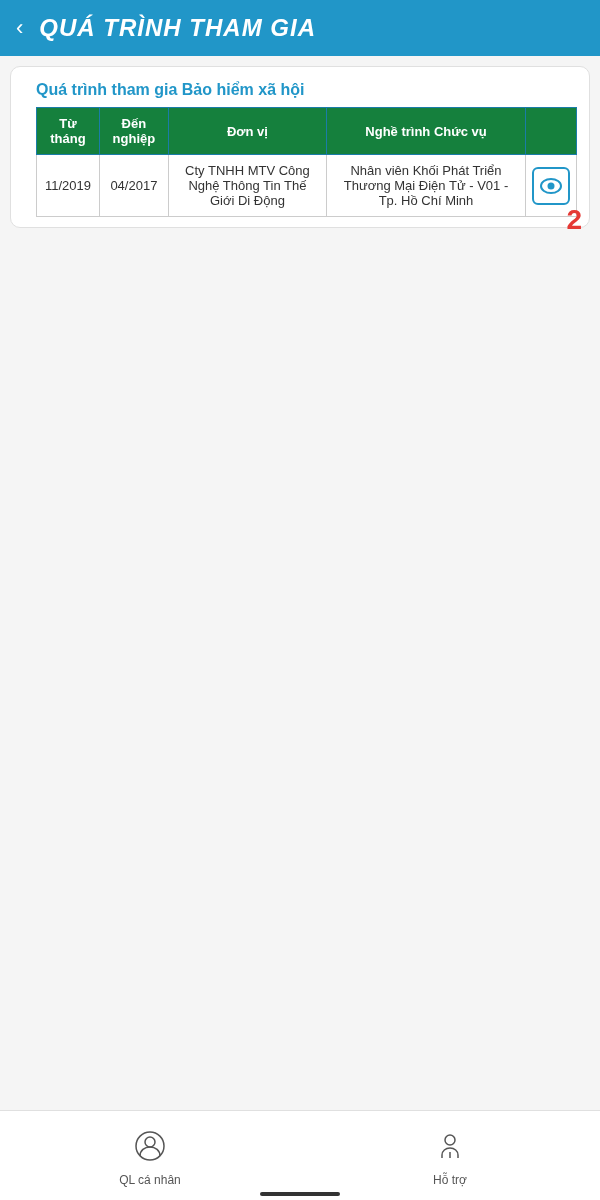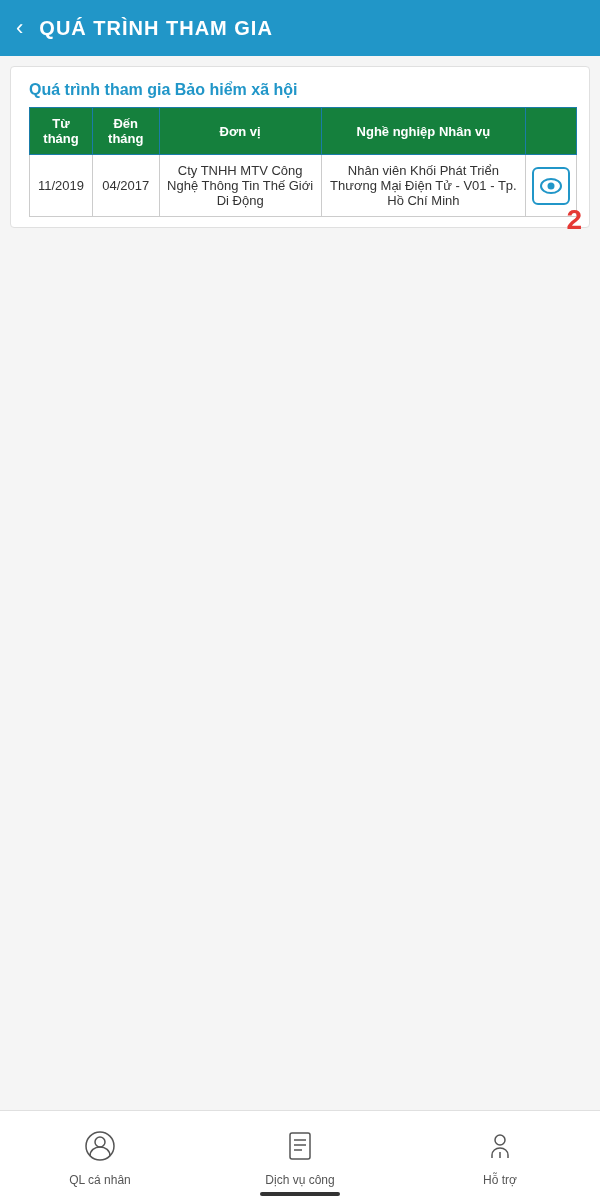--- a/index.html
+++ b/index.html
@@ -21,23 +21,24 @@
       height: 56px;
     }
     .header-back {
       color: white;
       font-size: 22px;
       cursor: pointer;
       margin-right: 16px;
     }
     .header-title {
       color: white;
-      font-size: 20px;
+      font-size: 24px;
       font-weight: bold;
       letter-spacing: 1px;
+      font-style: italic;
     }
 
     
     .tab-bar {
       background: white;
       display: flex;
       align-items: center;
       padding: 12px 0 8px 0;
       border-bottom: 1px solid #e0e0e0;
     }
@@ -70,22 +71,22 @@
       font-size: 14px;
       color: #888;
     }
     
     .tab-item.active .tab-icon-wrap {
       border: 3px solid #e53935;
     }
 
     .section-box {
       background: white;
-      border-radius: 4px;
-      padding: 14px 12px 10px 18px;
+      border-radius: 10px;
+      padding: 14px 12px 10px 25px;
       margin-bottom: 10px;
       border: 1px solid #e0e0e0;
     }
     .section-title {
       color: #2196c8;
       font-size: 16px;
       font-weight: bold;
       margin-bottom: 4px;
     }
     .section-sub {
@@ -261,23 +262,23 @@
 <div class="main-scroll">
   <div class="main-inner">
 
     <div class="section-box">
       <div class="section-title">Quá trình tham gia Bảo hiểm xã hội</div>
 
       <table class="data-table">
         <thead>
           <tr>
             <th>Từ tháng</th>
-            <th>Đến tháng</th>
+            <th>Đến nghiệp</th>
             <th>Đơn vị</th>
-            <th>Nghề nghiệp Nhân vụ</th>
+            <th>Nghề trình Chức vụ</th>
             <th></th>
           </tr>
         </thead>
         <tbody>
           <tr>
             <td>11/2019</td>
             <td>04/2017</td>
             <td>Cty TNHH MTV Công Nghệ Thông Tin Thế Giới Di Động</td>
             <td>Nhân viên Khối Phát Triển Thương Mại Điện Tử - V01 - Tp. Hồ Chí Minh</td>
             <td class="eye-cell" style="position:relative;">
@@ -306,31 +307,20 @@
         <circle cx="16" cy="16" r="14" fill="none" stroke="#555" stroke-width="1.5"></circle>
         <circle cx="16" cy="12" r="5" fill="none" stroke="#555" stroke-width="1.5"></circle>
         <path d="M6 26c0-5.5 4.5-9 10-9s10 3.5 10 9" fill="none" stroke="#555" stroke-width="1.5"></path>
       </svg>
     </div>
     <span class="nav-label">QL cá nhân</span>
   </div>
   <div class="nav-item">
     <div class="nav-icon">
       <svg width="32" height="32" viewBox="0 0 32 32">
-        <rect x="6" y="3" width="20" height="26" rx="2" fill="none" stroke="#555" stroke-width="1.5"></rect>
-        <line x1="10" y1="10" x2="22" y2="10" stroke="#555" stroke-width="1.5"></line>
-        <line x1="10" y1="15" x2="22" y2="15" stroke="#555" stroke-width="1.5"></line>
-        <line x1="10" y1="20" x2="18" y2="20" stroke="#555" stroke-width="1.5"></line>
-      </svg>
-    </div>
-    <span class="nav-label">Dịch vụ công</span>
-  </div>
-  <div class="nav-item">
-    <div class="nav-icon">
-      <svg width="32" height="32" viewBox="0 0 32 32">
         <circle cx="16" cy="10" r="5" fill="none" stroke="#555" stroke-width="1.5"></circle>
         <path d="M8 28v-3c0-4 3.5-7 8-7s8 3 8 7v3" fill="none" stroke="#555" stroke-width="1.5"></path>
         <line x1="16" y1="28" x2="16" y2="22" stroke="#555" stroke-width="1.5"></line>
       </svg>
     </div>
     <span class="nav-label">Hỗ trợ</span>
   </div>
   <div class="nav-indicator"></div>
 </div>
 

